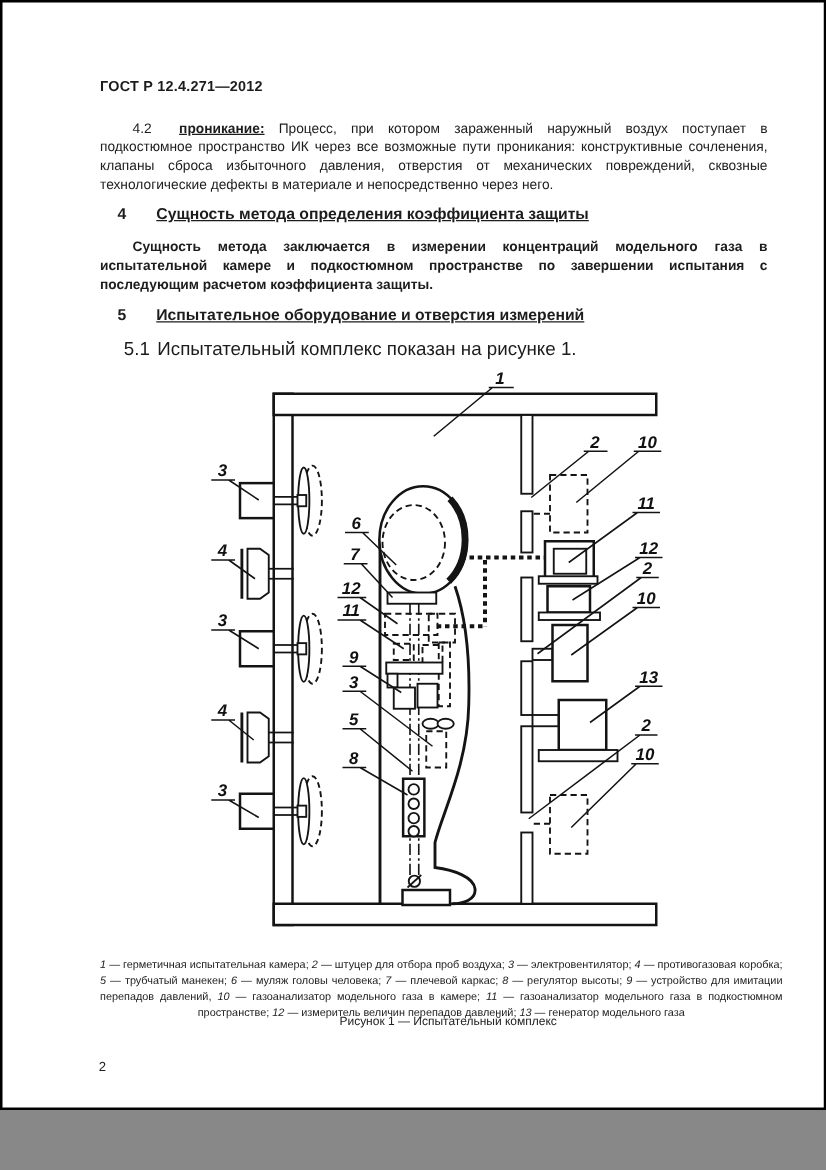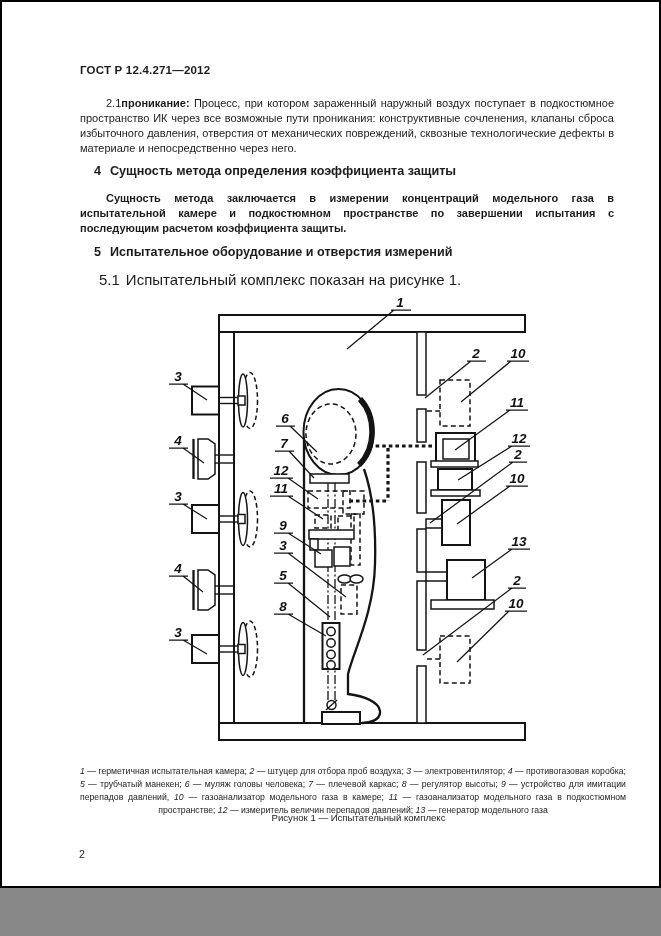--- a/index.html
+++ b/index.html
@@ -9,24 +9,24 @@
     font-family:"Liberation Sans", sans-serif;
     box-sizing:border-box; border:2px solid #000;
   }
   .gost-header { position:absolute; left:78px; top:62px; font-size:11.5px; font-weight:bold; letter-spacing:.2px; }
   .body-para { position:absolute; left:78px; width:534px; font-size:11px; line-height:15px; text-align:justify; margin:0; }
   .p32 { top:94px; text-indent:26px; }
   .p4  { top:189px; text-indent:26px;font-weight:bold; }
   .hd  { position:absolute; left:92px; width:520px; font-size:12.6px; font-weight:bold; margin:0; }
   .h4  { top:162px; }
   .h5  { top:243px; }
-  .hd .hd-text { margin-left:9px; }
+  .hd .hd-text { margin-left:24px;text-decoration:underline; }
   .p51 { position:absolute; left:97px; top:269px; font-size:15px; margin:0; }
   .p51 .hd-text { margin-left:6px; }
-  .p32 b { margin-left:0; }
+  .p32 b { margin-left:22px;text-decoration:underline; }
   .figwrap { position:absolute; left:149px; top:286px; width:402px; height:464px; }
   .legend {
     position:absolute; left:67px; top:752px; width:546px; margin:11px;
     font-size:8.7px; line-height:13px; text-align:justify; text-align-last:center;
     color:#222;
   }
   .legend i { font-style:italic; }
   .fig-caption { position:absolute; left:0; top:810px; width:100%; margin:0; text-align:center; font-size:9.6px; color:#222;padding-left:28px; }
   .page-num { position:absolute; left:77px; top:846px; font-size:10.5px; }
 
@@ -43,21 +43,21 @@
   .fig .co  { fill:none; stroke:#141414; stroke-width:1.25; }
   .fig text { font-family:"Liberation Sans", sans-serif; font-style:italic; font-weight:bold; font-size:13.5px; fill:#111; text-anchor:middle; }
 </style>
 </head>
 <body>
 
 <div class="page">
 
   <div class="gost-header">ГОСТ Р 12.4.271—2012</div>
 
-  <p class="body-para p32"><span>2.1</span><b>проникание:</b><span> Процесс, при котором зараженный наружный воздух поступает в подкостюмное пространство ИК через все возможные пути проникания: конструктивные сочленения, клапаны сброса избыточного давления, отверстия от механических повреждений, сквозные технологические дефекты в материале и непосредственно через него.</span></p>
+  <p class="body-para p32"><span>4.2</span><b>проникание:</b><span> Процесс, при котором зараженный наружный воздух поступает в подкостюмное пространство ИК через все возможные пути проникания: конструктивные сочленения, клапаны сброса избыточного давления, отверстия от механических повреждений, сквозные технологические дефекты в материале и непосредственно через него.</span></p>
 
   <p class="hd h4"><span>4</span><span class="hd-text">Сущность метода определения коэффициента защиты</span></p>
 
   <p class="body-para p4">Сущность метода заключается в измерении концентраций модельного газа в испытательной камере и подкостюмном пространстве по завершении испытания с последующим расчетом коэффициента защиты.</p>
 
   <p class="hd h5"><span>5</span><span class="hd-text">Испытательное оборудование и отверстия измерений</span></p>
 
   <p class="p51"><span>5.1</span><span class="hd-text">Испытательный комплекс показан на рисунке 1.</span></p>
 
   <div class="figwrap">

